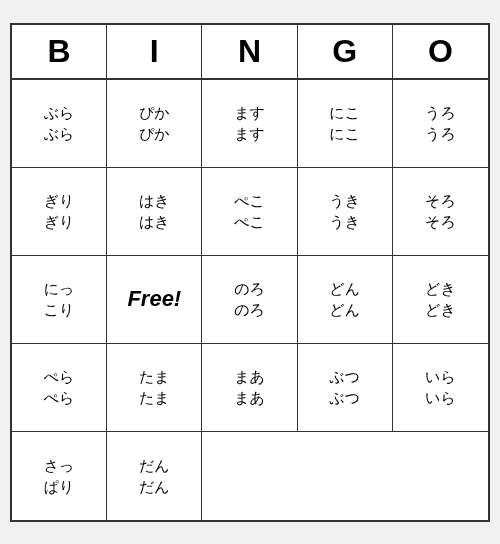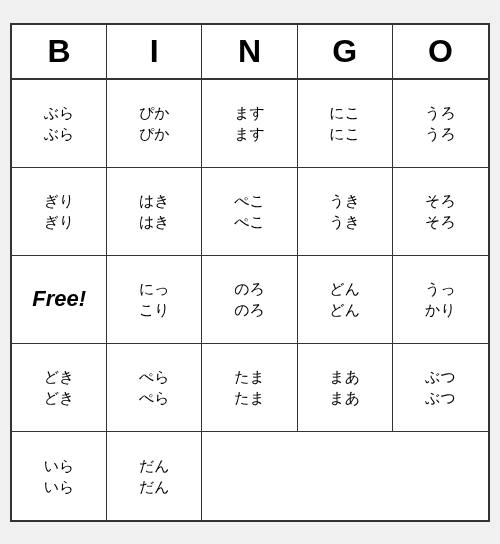--- a/index.html
+++ b/index.html
@@ -77,26 +77,26 @@
   <div class="bingo-cell">ぶら<br>ぶら</div>
       <div class="bingo-cell">ぴか<br>ぴか</div>
       <div class="bingo-cell">ます<br>ます</div>
       <div class="bingo-cell">にこ<br>にこ</div>
       <div class="bingo-cell">うろ<br>うろ</div>
       <div class="bingo-cell">ぎり<br>ぎり</div>
       <div class="bingo-cell">はき<br>はき</div>
       <div class="bingo-cell">ぺこ<br>ぺこ</div>
       <div class="bingo-cell">うき<br>うき</div>
       <div class="bingo-cell">そろ<br>そろ</div>
+      <div class="bingo-cell">にっ<br>こり</div>
       <div class="bingo-cell free-cell">Free!</div>
-      <div class="bingo-cell">にっ<br>こり</div>
       <div class="bingo-cell">のろ<br>のろ</div>
       <div class="bingo-cell">どん<br>どん</div>
-      <div class="bingo-cell">うっ<br>かり</div>
       <div class="bingo-cell">どき<br>どき</div>
       <div class="bingo-cell">ぺら<br>ぺら</div>
       <div class="bingo-cell">たま<br>たま</div>
       <div class="bingo-cell">まあ<br>まあ</div>
       <div class="bingo-cell">ぶつ<br>ぶつ</div>
       <div class="bingo-cell">いら<br>いら</div>
+      <div class="bingo-cell">さっ<br>ぱり</div>
       <div class="bingo-cell">だん<br>だん</div>
     </div>
 </div>
 
 </body></html>

